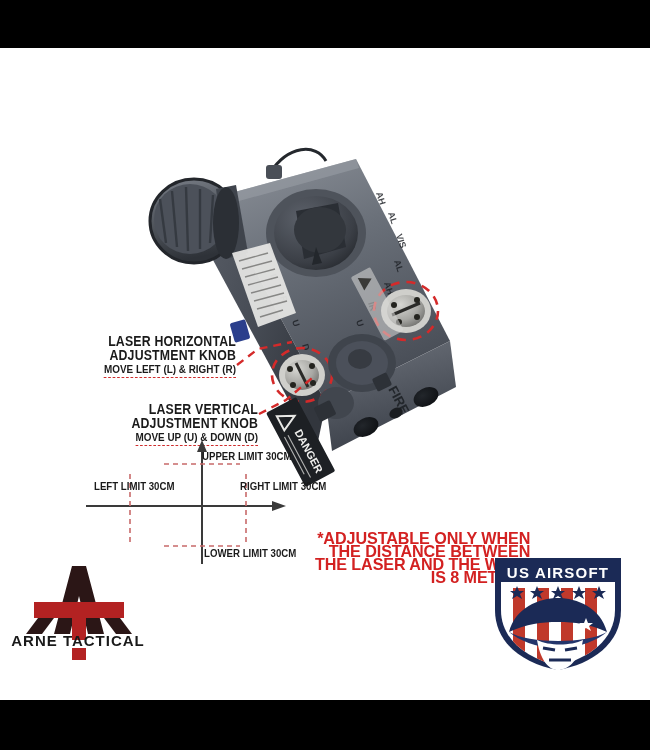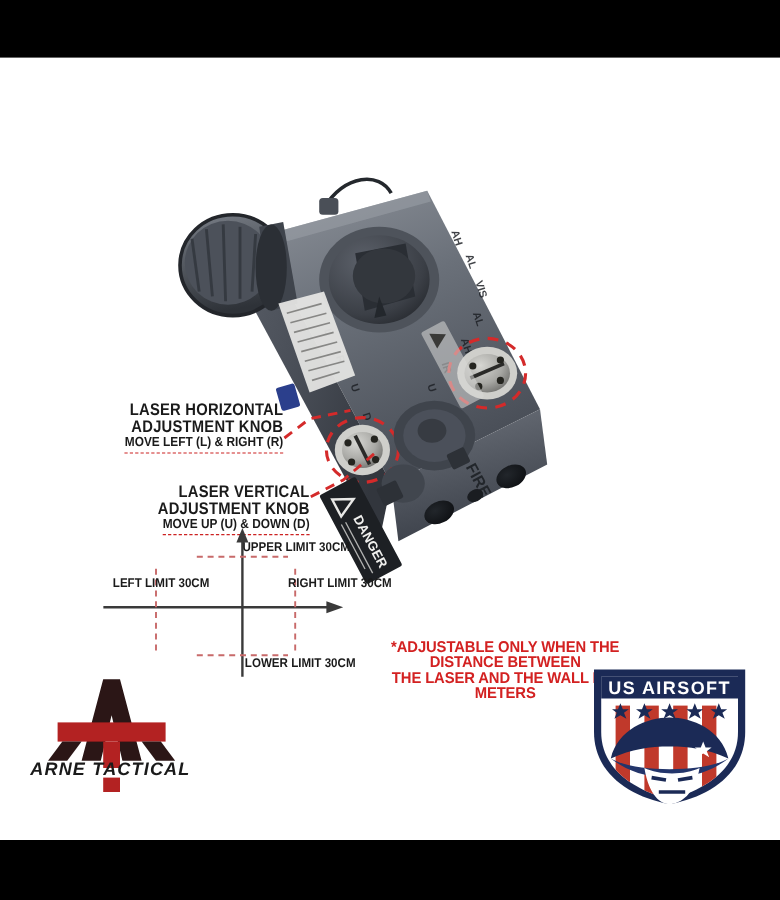--- a/index.html
+++ b/index.html
@@ -52,29 +52,29 @@
     white-space: nowrap; transform: scaleX(0.92);
   }
   #cl-upper { left: 116px; top: 12px; transform-origin: left center; }
   #cl-lower { left: 118px; top: 109px; transform-origin: left center; }
   #cl-left  { left: 8px;  top: 42px; transform-origin: left center; }
   #cl-right { left: 154px; top: 42px; transform-origin: left center; }
 
   
   .disclaimer {
     position: absolute; left: 306px; top: 532px; width: 230px;
-    text-align: center; color: #d32121;
+    text-align: right; color: #d32121;
     font-family: "Liberation Sans Narrow", "Liberation Sans", sans-serif;
-    font-weight: bold; font-size: 13px; line-height: 13px;
+    font-weight: bold; font-size: 17px; line-height: 13px;
     letter-spacing: -0.1px;
   }
   .disclaimer span { display: block; transform: scaleX(0.95); }
 
   
-  .logo-arne { position: absolute; left: 22px; top: 556px; width: 140px; height: 108px; font-style: italic; }
+  .logo-arne { position: absolute; left: 8px; top: 556px; width: 140px; height: 108px; }
   .logo-usa  { position: absolute; left: 485px; top: 548px; width: 146px; height: 122px; }
 </style>
 </head>
 <body>
 
 <div class="stage">
 
   <div class="letterbox top"></div>
   <div class="letterbox bottom"></div>
 

